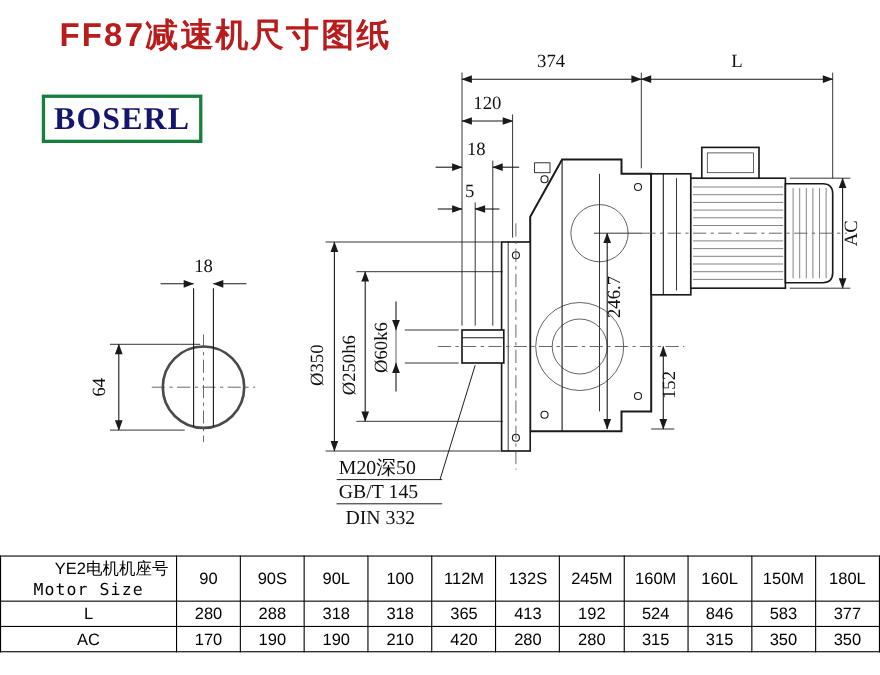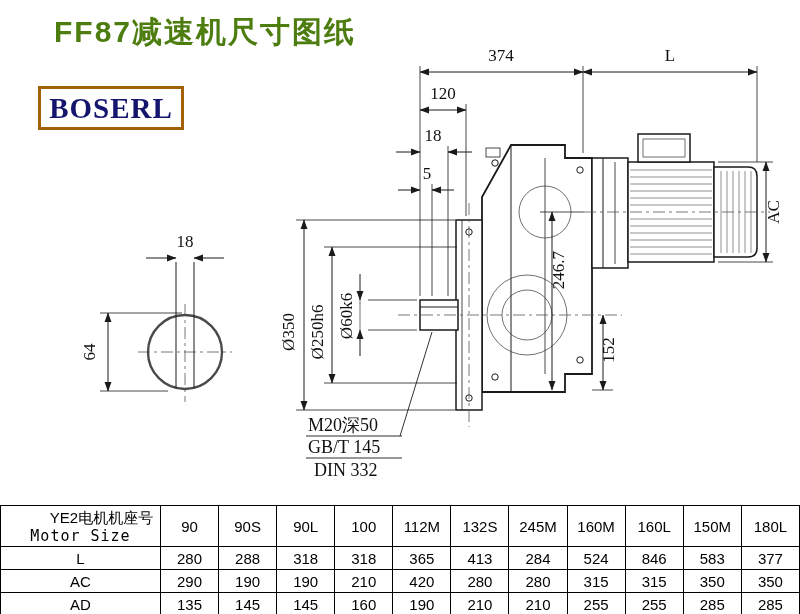--- a/index.html
+++ b/index.html
@@ -2,26 +2,26 @@
 <html><head>
 <meta charset="utf-8">
 <style>
   html,body{margin:0;padding:0;}
   body{
     width:800px;height:614px;position:relative;background:#ffffff;overflow:hidden;
     font-family:"Liberation Sans",sans-serif;color:#000;
   }
   .title{
     position:absolute;left:54px;top:12px;
-    font-weight:bold;font-size:30px;letter-spacing:2px;color:#4d7c0f;
+    font-weight:bold;font-size:30px;letter-spacing:2px;color:#b91c1c;
     font-family:"Liberation Sans",sans-serif;
   }
   .logo-box{
     position:absolute;left:38px;top:86px;width:140px;height:38px;
-    border:3px solid #a16207;background:#fff;
+    border:3px solid #15803d;background:#fff;
     display:flex;align-items:center;justify-content:center;
     font-family:"Liberation Serif",serif;font-weight:bold;font-size:29px;
     color:#15156e;letter-spacing:1px;
   }
   svg{position:absolute;left:0;top:0;}
   .outline2{fill:none;stroke:#4a4a4a;stroke-width:2.4;}
   .outline18{fill:#fff;stroke:#1a1a1a;stroke-width:1.8;}
   .outline15{fill:#fff;stroke:#1a1a1a;stroke-width:1.5;}
   .thin{fill:none;stroke:#1a1a1a;stroke-width:1;}
   .thin09{fill:none;stroke:#1a1a1a;stroke-width:0.9;}
@@ -260,48 +260,34 @@
     <td>180L</td>
   </tr>
   <tr class="datarow">
     <td>L</td>
     <td>280</td>
     <td>288</td>
     <td>318</td>
     <td>318</td>
     <td>365</td>
     <td>413</td>
-    <td>284</td>
+    <td>192</td>
     <td>524</td>
     <td>846</td>
     <td>583</td>
     <td>377</td>
   </tr>
   <tr class="datarow">
     <td>AC</td>
-    <td>290</td>
+    <td>170</td>
     <td>190</td>
     <td>190</td>
     <td>210</td>
     <td>420</td>
     <td>280</td>
     <td>280</td>
     <td>315</td>
     <td>315</td>
     <td>350</td>
     <td>350</td>
   </tr>
-  <tr class="datarow">
-    <td>AD</td>
-    <td>135</td>
-    <td>145</td>
-    <td>145</td>
-    <td>160</td>
-    <td>190</td>
-    <td>210</td>
-    <td>210</td>
-    <td>255</td>
-    <td>255</td>
-    <td>285</td>
-    <td>285</td>
-  </tr>
   </tbody>
 </table>
 
 </body></html>

